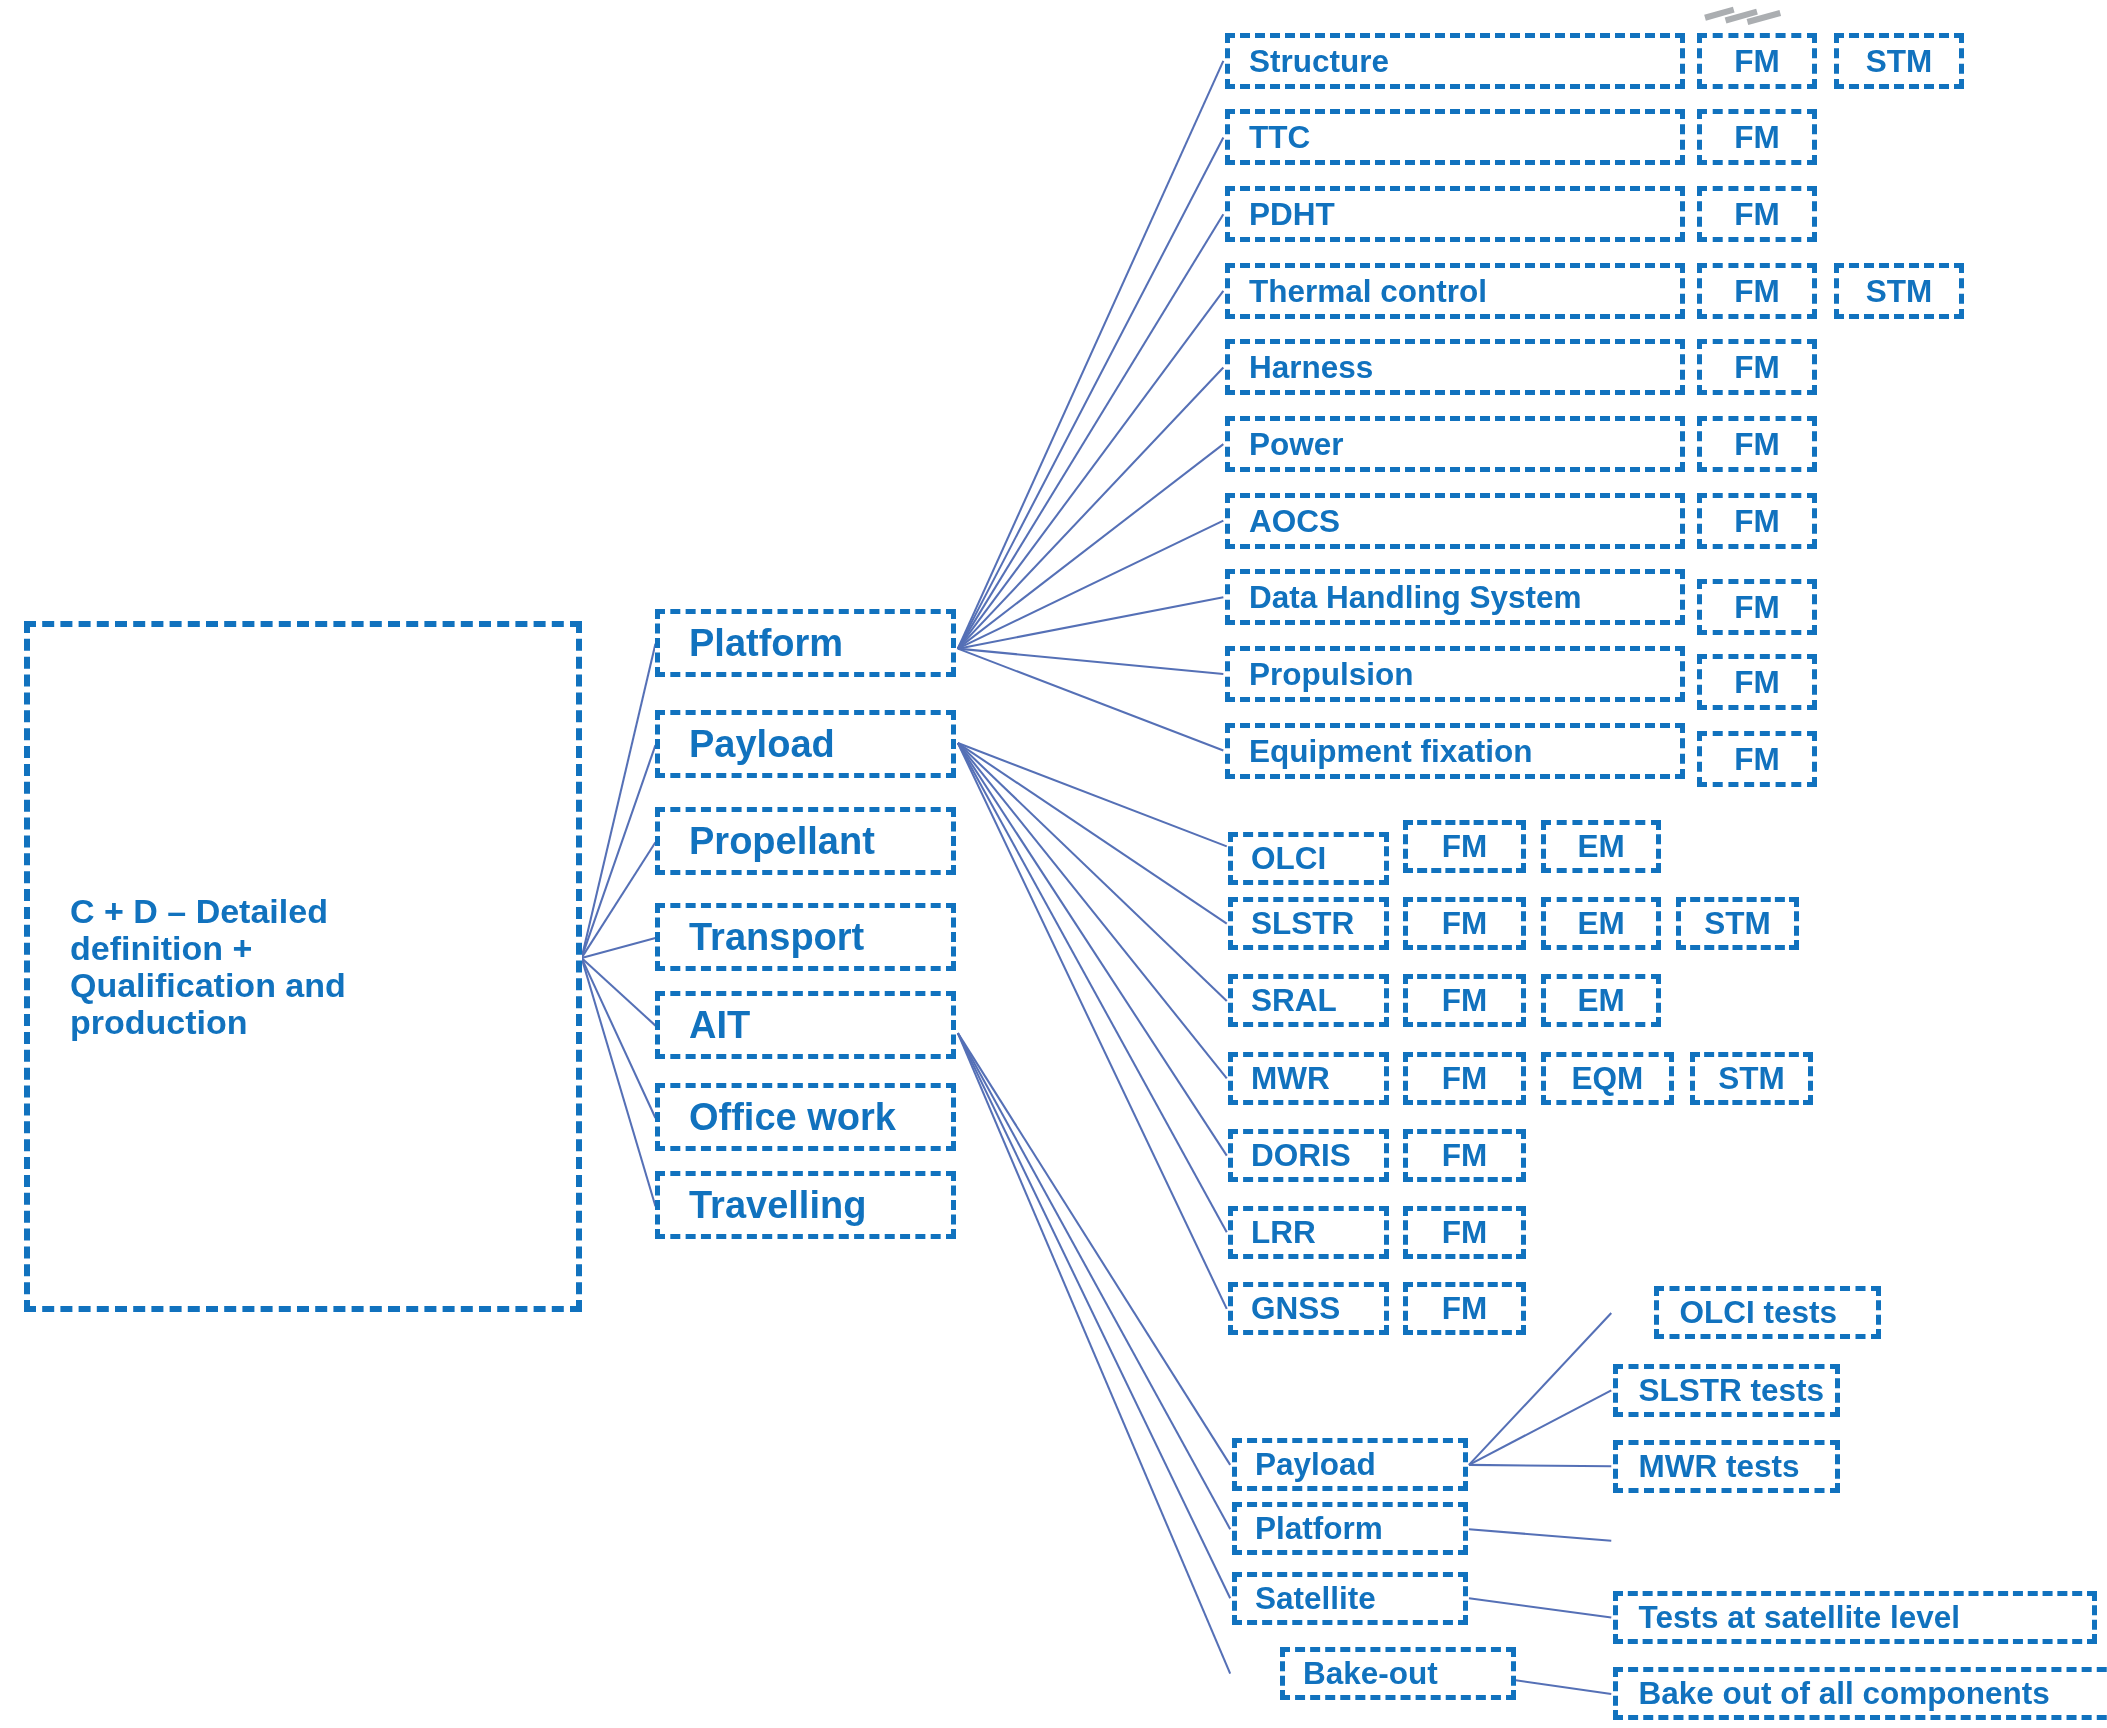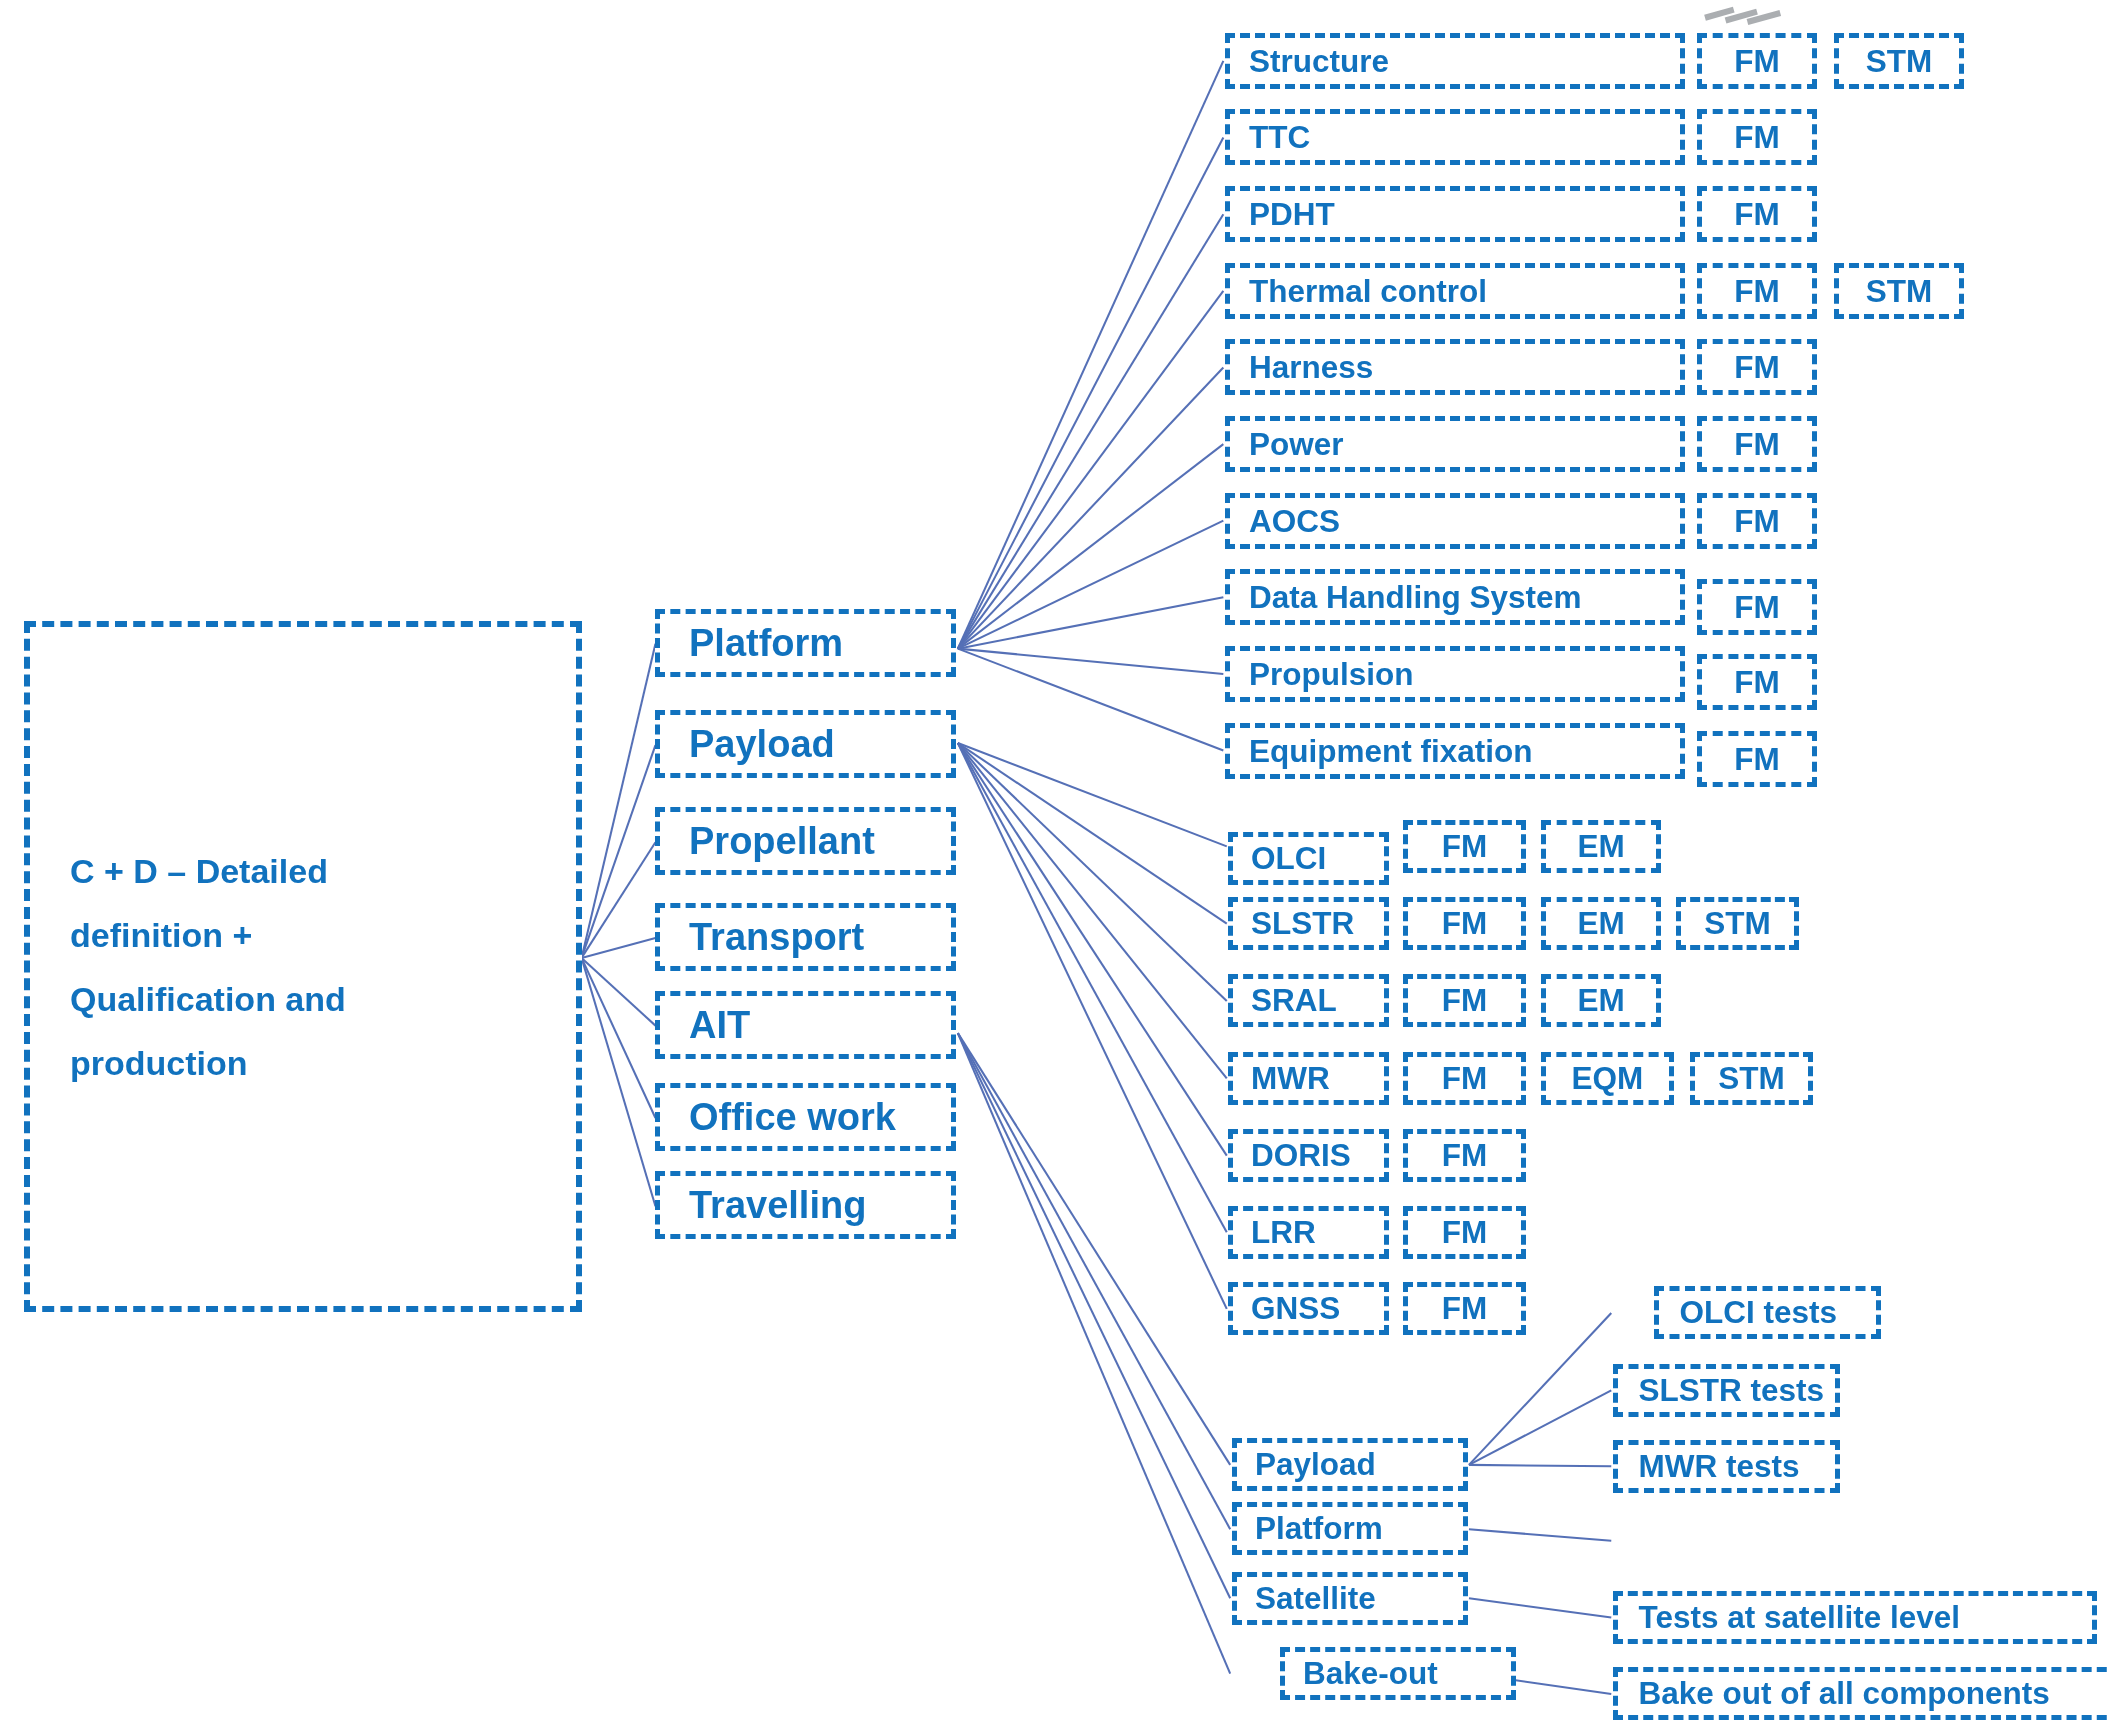--- a/index.html
+++ b/index.html
@@ -16,21 +16,21 @@
     box-sizing:border-box;
     border:5.5px dashed #1172be;
     background:#ffffff;
     color:#1172be;
     font-weight:bold;
     display:flex;
     align-items:center;
     z-index:1;
   }
   .root-box{border-width:6.2px;padding-left:40px;padding-right:20.5px;}
-  .root-box .lbl{font-size:34px;line-height:64px;white-space:pre-line;}
+  .root-box .lbl{font-size:34px;line-height:37px;white-space:pre-line;}
   .phase{width:301px;height:68px;font-size:38px;padding-left:29px;}
   .item{height:56px;font-size:31.5px;padding-left:19px;}
   .model{height:56px;font-size:31.5px;justify-content:center;}
   .p-item{height:53px;font-size:31.5px;padding-left:18px;}
   .p-model{height:53px;font-size:31.5px;justify-content:center;}
   .ait-item{width:236px;height:53px;font-size:31.5px;padding-left:18px;}
   .test{height:53px;font-size:31.5px;padding-left:20.5px;}
   .lbl{display:block;}
 </style>
 </head>

